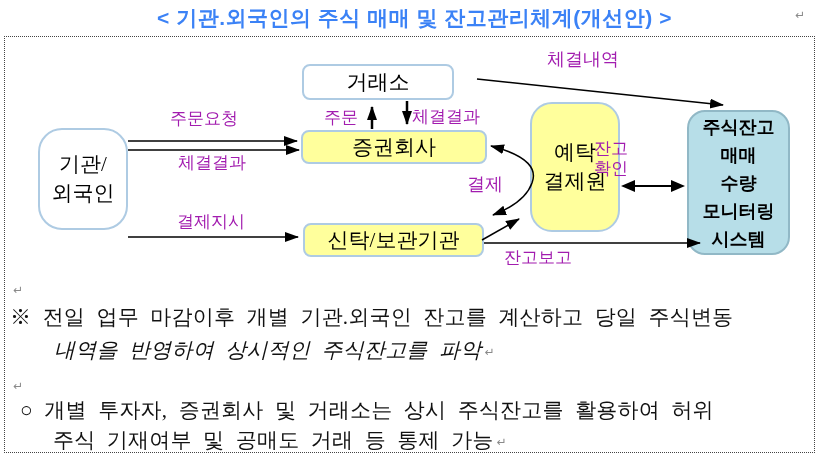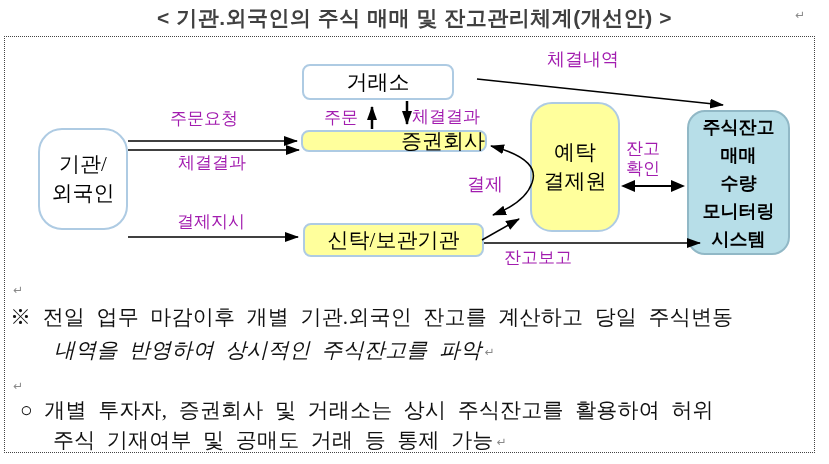--- a/index.html
+++ b/index.html
@@ -3,53 +3,53 @@
 <meta charset="utf-8">
 <style>
   html,body{margin:0;padding:0;background:#fff;}
   .page{
     position:relative;width:829px;height:464px;background:#fff;overflow:hidden;
     font-family:"Liberation Serif", serif;color:#000;
   }
   .title{
     position:absolute;left:0;top:4px;width:829px;text-align:center;
     font-family:"Liberation Sans", sans-serif;
-    font-size:21px;font-weight:bold;letter-spacing:0.5px;color:#404040;z-index:3;
+    font-size:21px;font-weight:bold;letter-spacing:0.5px;color:#3b82f6;z-index:3;
   }
   .frame{
     position:absolute;left:4px;top:36px;width:809px;height:415px;
     border:1px dotted #444;z-index:1;background:#fff;
   }
   .node{
     position:absolute;display:flex;flex-direction:column;align-items:center;justify-content:center;
     text-align:center;z-index:2;font-size:21px;line-height:29px;
     border:2px solid var(--node-border);background:#fff;box-sizing:border-box;
   }
   .node.rect{border-radius:8px;}
   .node.round{border-radius:24px;}
   .node.yellow{background:var(--yellow);}
   .node.cyan{background:var(--cyan);border-color:var(--cyan-border);}
   #node-institution{left:38px;top:119px;width:90px;height:102px;margin-top:9px;}
   #node-exchange{left:302px;top:64px;width:152px;height:36px;}
-  #node-securities{left:301px;top:130px;width:186px;height:22px;align-items:flex-end;}
+  #node-securities{left:301px;top:130px;width:186px;height:34px;}
   #node-trust{left:303px;top:223px;width:181px;height:34px;}
   #node-depository{left:530px;top:102px;width:90px;height:130px;border-radius:22px;}
   #node-monitoring{left:687px;top:110px;width:103px;height:145px;border-radius:18px;font-size:18px;line-height:28px;font-weight:bold;}
   .elabel{
     position:absolute;z-index:4;font-family:"Liberation Sans", sans-serif;
     font-size:17px;color:#a21caf;white-space:nowrap;background:transparent;
   }
   #lbl-order-request{left:170px;top:107px;}
   #lbl-exec-left{left:178px;top:151px;}
   #lbl-settle-instr{left:177px;top:210px;}
   #lbl-order{left:324px;top:106px;}
   #lbl-exec-top{left:412px;top:105px;}
   #lbl-exec-details{left:547px;top:47px;font-size:18px;}
   #lbl-settlement{left:467px;top:172px;font-size:18px;}
-  #lbl-balance-check{left:626px;top:139px;line-height:20px;font-size:17px;}
+  #lbl-balance-check{left:594px;top:139px;line-height:20px;font-size:17px;}
   #lbl-balance-report{left:504px;top:246px;}
   .arrows{position:absolute;left:0;top:0;z-index:5;}
   .note{
     position:absolute;z-index:3;font-size:21px;color:#111;
     white-space:nowrap;word-spacing:6px;letter-spacing:0.2px;
   }
   #note1-l1{left:10px;top:303px;}
   #note1-l2{left:54px;top:336px;font-style:italic;}
   #note2-l1{left:20px;top:396px;}
   #note2-l2{left:53px;top:426px;}

